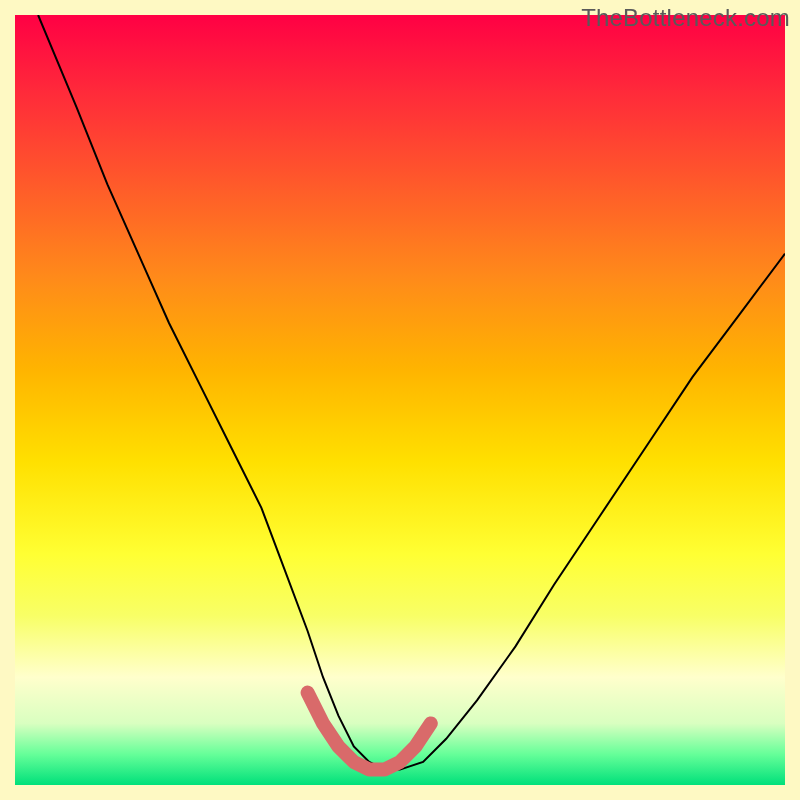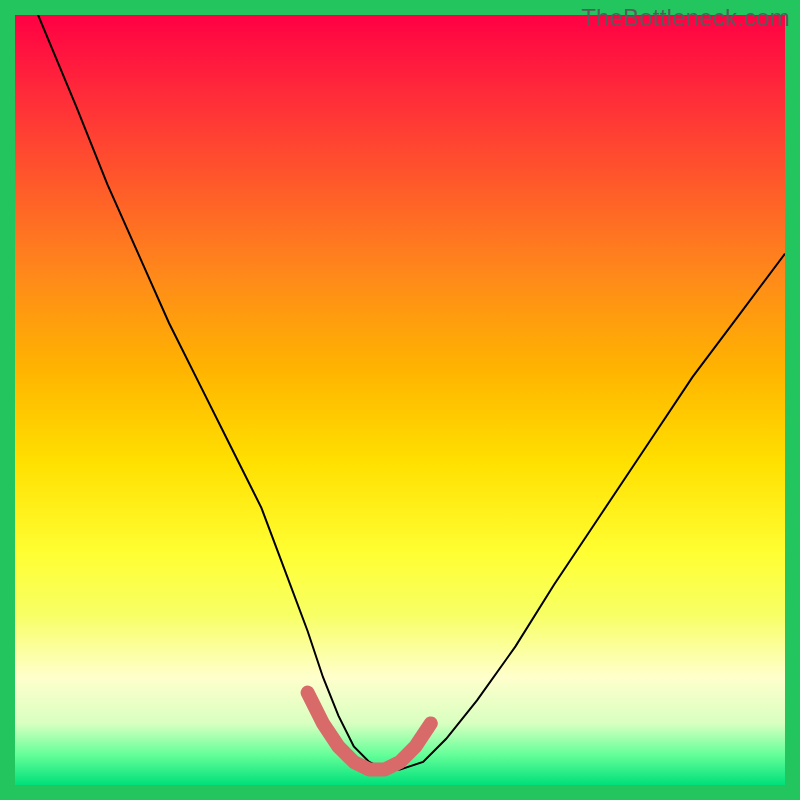--- a/index.html
+++ b/index.html
@@ -1,21 +1,21 @@
 <!DOCTYPE html>
 <html><head>
 <meta charset="utf-8">
 <style>
   * { margin: 0; padding: 0; box-sizing: border-box; }
   html, body { width: 800px; height: 800px; overflow: hidden; background: #000; }
   .stage {
     position: relative;
     width: 800px;
     height: 800px;
-    background: #22c55e;
+    background: #fef9c3;
     padding-left: 19px;
   }
   .plot-area {
     position: absolute;
     left: 15px;
     top: 15px;
     width: 770px;
     height: 770px;
     background: linear-gradient(to bottom,
       #ff0044 0%,

